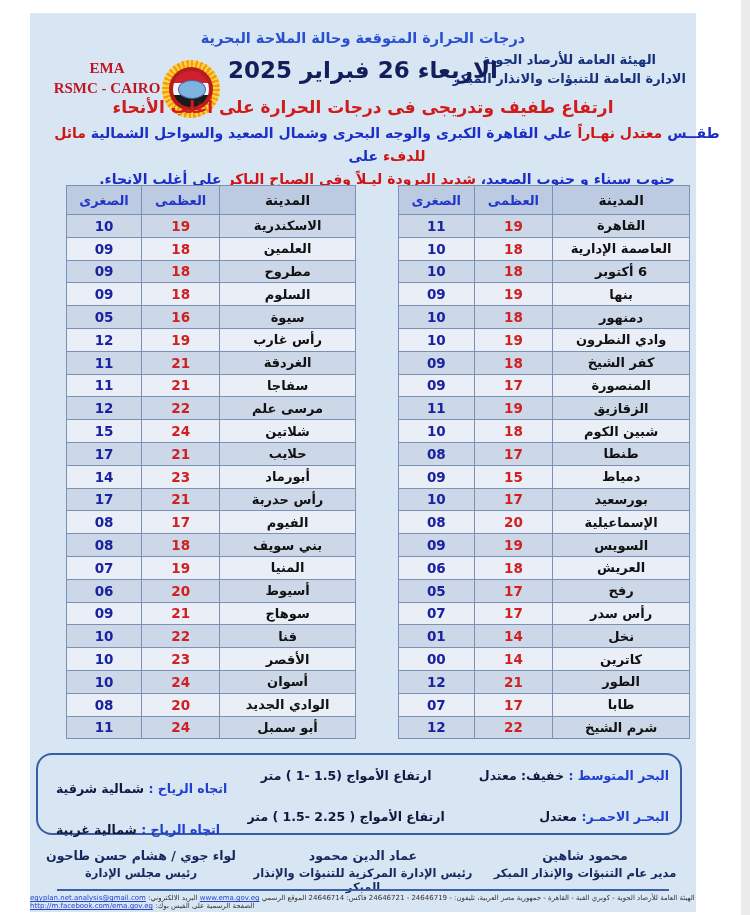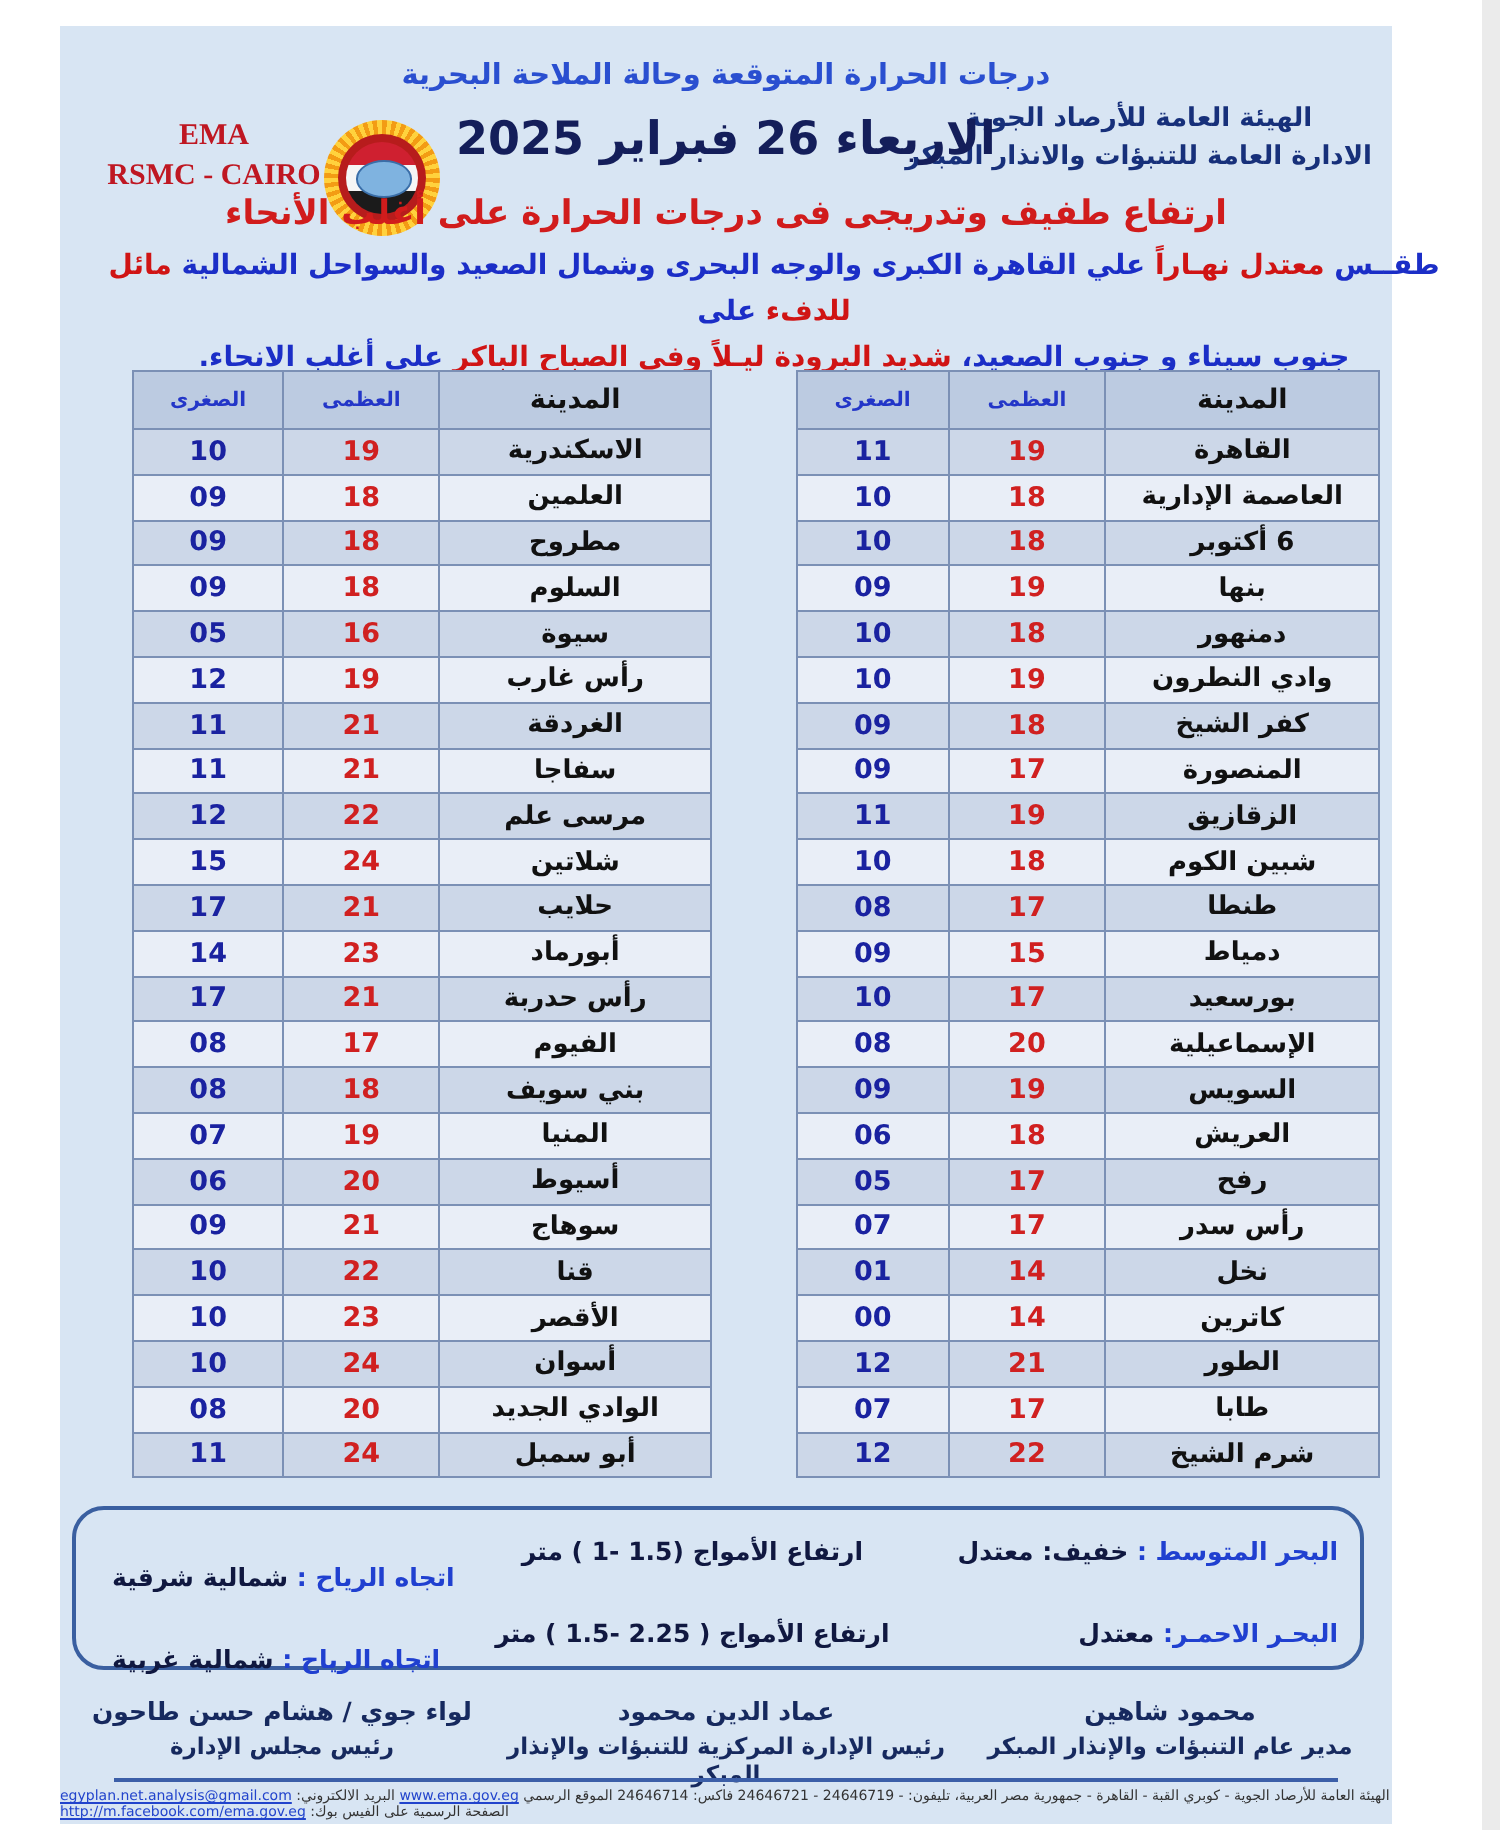--- a/index.html
+++ b/index.html
@@ -36,21 +36,21 @@
   .forecast{position:absolute;top:109px;left:0;width:100%;text-align:center;
     font-size:14px;font-weight:bold;line-height:23px;padding-left:24px;}
   .fc-blue{color:#1b2ec7;}
   .fc-red{color:#d01414;}
   
   .temps{position:absolute;top:172px;border-collapse:collapse;table-layout:fixed;
     background:#e9eef7;}
   .tbl-right{right:6px;width:292px;}
   .tbl-left{right:340px;width:290px;}
   .temps th,.temps td{border:1px solid #7b90b5;padding:0;text-align:center;font-weight:bold;}
-  .temps th{height:28px;font-size:10px;background:#bccbe1;color:#2336c8;}
+  .temps th{height:28px;font-size:13px;background:#bccbe1;color:#2336c8;}
   .temps th.city{color:#111111;font-size:13.5px;}
   .temps td{height:21.8px;font-size:13.5px;}
   .temps td.city{color:#111111;font-size:13px;}
   .temps td.max{color:#d02020;}
   .temps td.min{color:#1a22a0;}
   .temps tbody tr:nth-child(odd) td{background:#ccd7e8;}
   .temps tbody tr:nth-child(even) td{background:#e9eef7;}
   .temps col.c-city{width:47%;}
   .temps col.c-max{width:27%;}
   .temps col.c-min{width:26%;}

